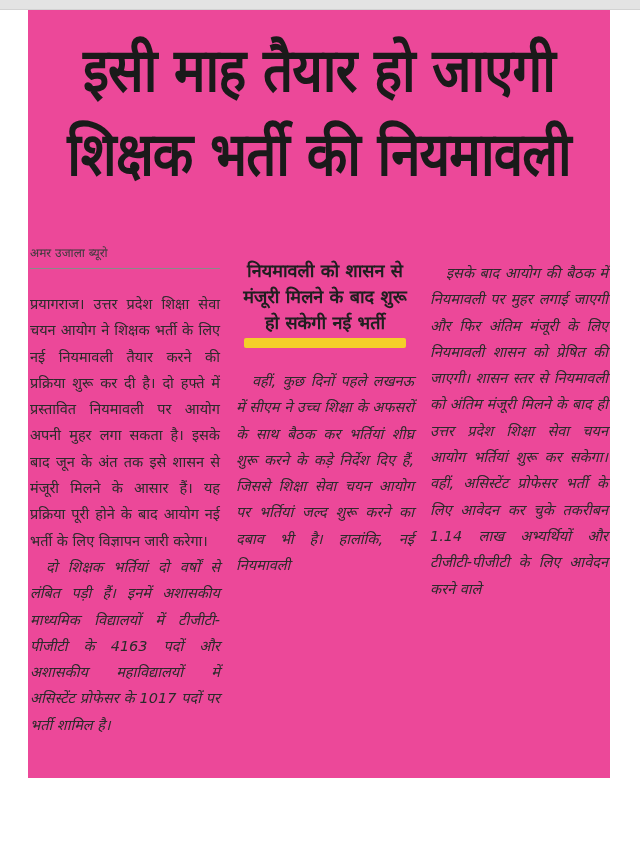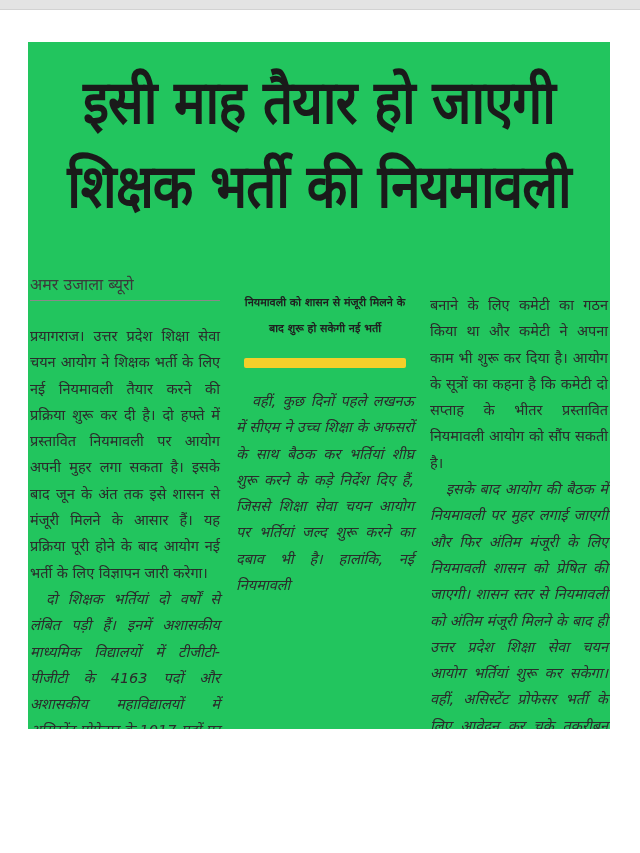--- a/index.html
+++ b/index.html
@@ -14,24 +14,23 @@
     .top-bar {
       position: absolute;
       left: 0; top: 0;
       width: 640px; height: 9px;
       background: #e3e3e3;
       border-bottom: 1px solid #d2d2d2;
     }
     .page {
       position: absolute;
       left: 28px; top: 10px;
-      width: 582px; height: 687px;
-      background: #22c55e;
+      width: 582px; height: 768px;
+      background: #ec4899;
       overflow: hidden;
-      margin-top: 32px;
     }
     .headline {
       position: absolute;
       left: 0; top: 18px;
       width: 582px;
       text-align: center;
       color: #1a1a1a;
       font-family: "DejaVu Sans", sans-serif;
       font-weight: bold;
       font-size: 60px;
@@ -50,38 +49,38 @@
       font-family: "DejaVu Sans", sans-serif;
       font-size: 14.5px;
       line-height: 26.3px;
       text-align: justify;
     }
     .col-1 { left: 2px; width: 190px; }
     .col-2 { left: 208px; width: 178px; }
     .col-3 { left: 402px; width: 178px; }
 
     .byline {
-      font-size: 16px;
+      font-size: 12px;
       color: #3a3a3a;
       padding-bottom: 4px;
       border-bottom: 1px solid #8a8a8a;
       margin-bottom: 22px;
       line-height: 22px;
     }
     .para { margin: 0; }
     .para.indent { text-indent: 16px; font-style: italic; }
 
     .subhead {
       text-align: center;
       font-weight: bold;
-      font-size: 11px;
+      font-size: 18px;
       line-height: 26px;
       color: #1f1f1f;
       padding-top: 16px;
-      padding-bottom: 16px;
+      padding-bottom: 2px;
     }
     .yellow-rule {
       height: 10px;
       background: #f4cf2a;
       margin: 0 8px 20px 8px;
       border-radius: 2px;
     }
     .col-3 .para:first-child { margin-top: 18px; }
   </style>
 </head>
@@ -102,17 +101,16 @@
     <p class="para indent">दो शिक्षक भर्तियां दो वर्षों से लंबित पड़ी हैं। इनमें अशासकीय माध्यमिक विद्यालयों में टीजीटी-पीजीटी के 4163 पदों और अशासकीय महाविद्यालयों में असिस्टेंट प्रोफेसर के 1017 पदों पर भर्ती शामिल है।</p>
   </div>
 
   <div class="col col-2">
     <div class="subhead">नियमावली को शासन से मंजूरी मिलने के बाद शुरू हो सकेगी नई भर्ती</div>
     <div class="yellow-rule"></div>
     <p class="para indent">वहीं, कुछ दिनों पहले लखनऊ में सीएम ने उच्च शिक्षा के अफसरों के साथ बैठक कर भर्तियां शीघ्र शुरू करने के कड़े निर्देश दिए हैं, जिससे शिक्षा सेवा चयन आयोग पर भर्तियां जल्द शुरू करने का दबाव भी है। हालांकि, नई नियमावली</p>
   </div>
 
   <div class="col col-3">
-    <p class="para">बनाने के लिए कमेटी का गठन किया था और कमेटी ने अपना काम भी शुरू कर दिया है। आयोग के सूत्रों का कहना है कि कमेटी दो सप्ताह के भीतर प्रस्तावित नियमावली आयोग को सौंप सकती है।</p>
     <p class="para indent">इसके बाद आयोग की बैठक में नियमावली पर मुहर लगाई जाएगी और फिर अंतिम मंजूरी के लिए नियमावली शासन को प्रेषित की जाएगी। शासन स्तर से नियमावली को अंतिम मंजूरी मिलने के बाद ही उत्तर प्रदेश शिक्षा सेवा चयन आयोग भर्तियां शुरू कर सकेगा। वहीं, असिस्टेंट प्रोफेसर भर्ती के लिए आवेदन कर चुके तकरीबन 1.14 लाख अभ्यर्थियों और टीजीटी-पीजीटी के लिए आवेदन करने वाले</p>
   </div>
 
 </div>
 
 </body></html>

